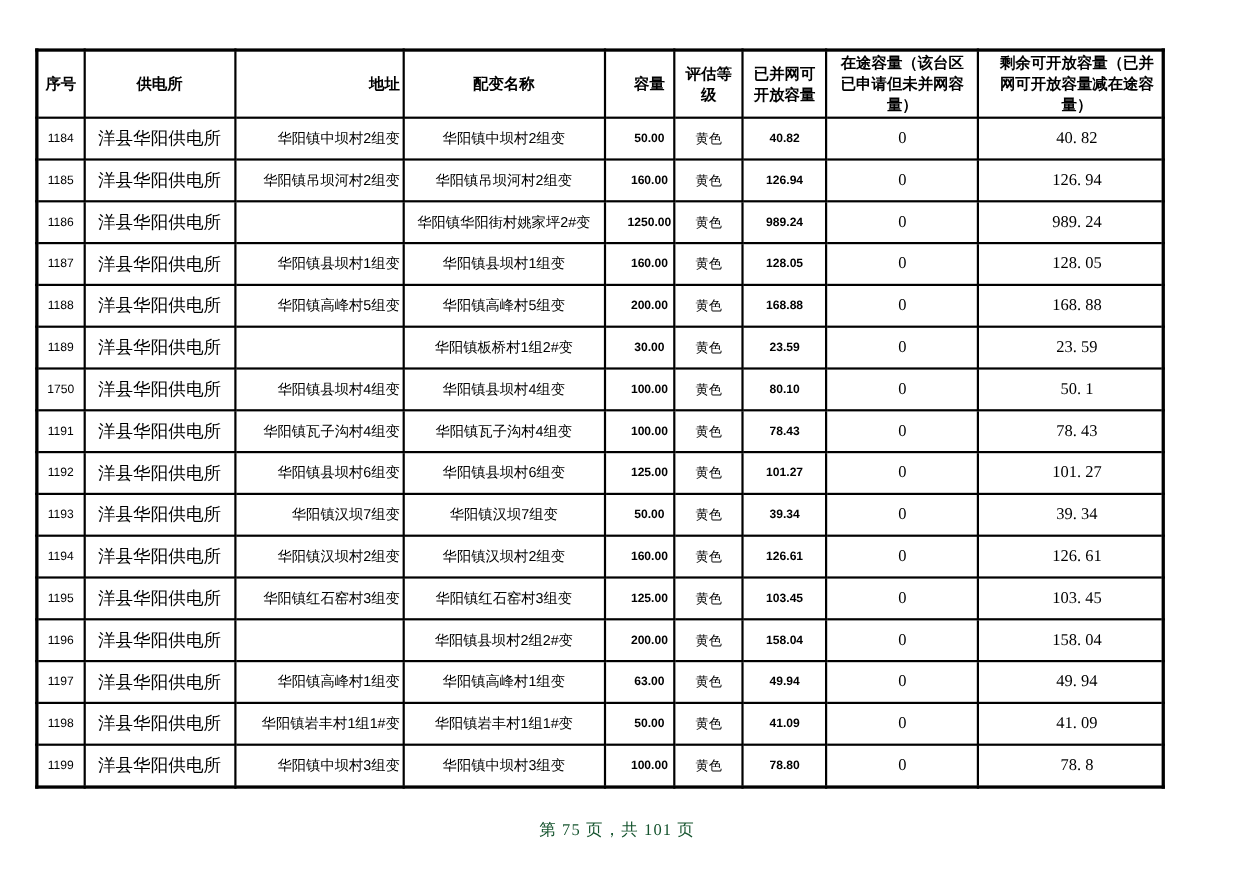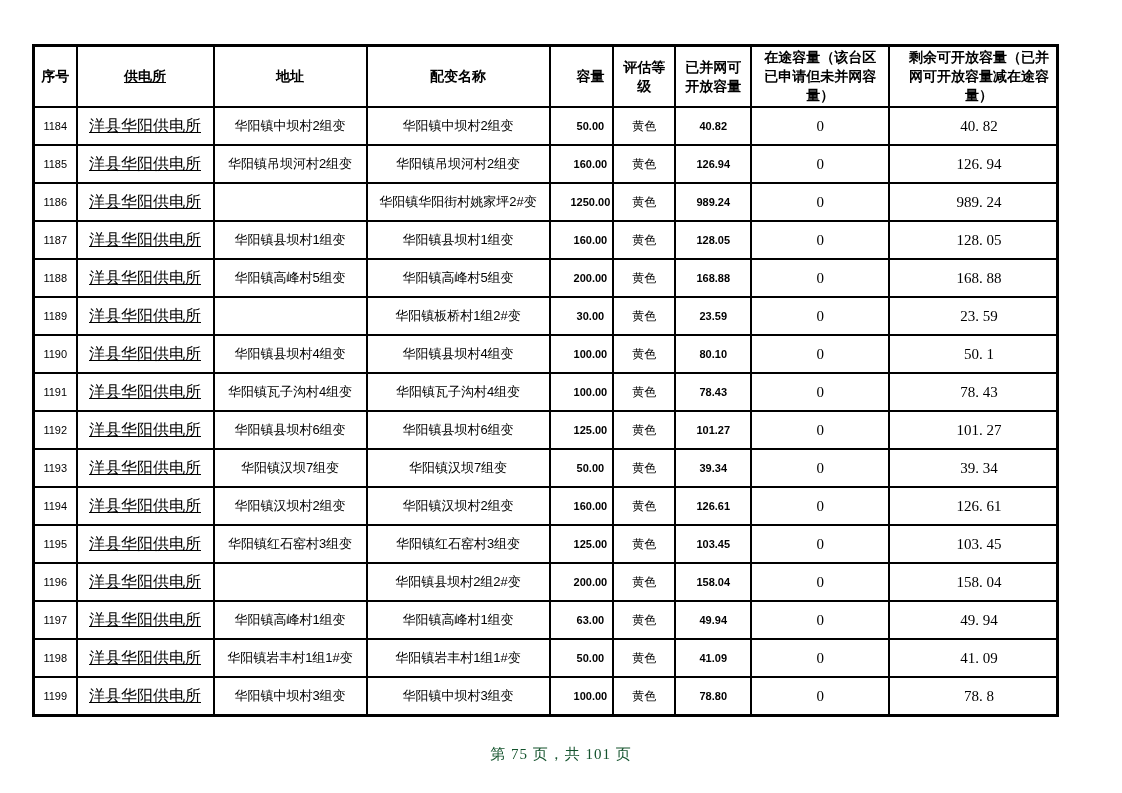--- a/index.html
+++ b/index.html
@@ -13,22 +13,22 @@
     border:2px solid #000;padding:0 2px;text-align:center;vertical-align:middle;
     overflow:hidden;
   }
   table{border:3px solid #000;}
   thead th{
     height:59px;font-family:"Liberation Sans",sans-serif;font-weight:bold;
     font-size:14px;line-height:1.35;white-space:pre-line;
   }
   tbody td{height:36px;}
   .col-seq{font-size:11px;font-family:"Liberation Sans",sans-serif;}
-  .col-station{font-size:16px;font-family:"Liberation Serif",serif;text-decoration:underline;}
-  .col-address{font-size:13px;font-family:"Liberation Sans",sans-serif;}
+  .col-station{font-size:16px;font-family:"Liberation Serif",serif;}
+  .col-address{font-size:13px;font-family:"Liberation Sans",sans-serif;text-align:right;}
   .col-transformer{font-size:13px;font-family:"Liberation Sans",sans-serif;}
   .col-capacity{font-size:11px;font-weight:600;font-family:"Liberation Sans",sans-serif;padding-left:20px;}
   .col-grade{font-size:12px;font-family:"Liberation Serif",serif;}
   .col-grid_open{font-size:11px;font-weight:600;font-family:"Liberation Sans",sans-serif;}
   .col-in_transit{font-size:15px;font-family:"Liberation Serif",serif;}
   .col-remaining{font-size:15px;font-family:"Liberation Serif",serif;padding-left:14px;}
   thead th.col-seq,thead th.col-station,thead th.col-address,thead th.col-transformer,
   thead th.col-capacity,thead th.col-grade,thead th.col-grid_open,
   thead th.col-in_transit,thead th.col-remaining{
     font-size:14px;font-family:"Liberation Sans",sans-serif;font-weight:bold;
@@ -134,21 +134,21 @@
           <td class="col-station">洋县华阳供电所</td>
           <td class="col-address"></td>
           <td class="col-transformer">华阳镇板桥村1组2#变</td>
           <td class="col-capacity">30.00</td>
           <td class="col-grade">黄色</td>
           <td class="col-grid_open">23.59</td>
           <td class="col-in_transit">0</td>
           <td class="col-remaining">23. 59</td>
         </tr>
         <tr>
-          <td class="col-seq">1190</td>
+          <td class="col-seq">1750</td>
           <td class="col-station">洋县华阳供电所</td>
           <td class="col-address">华阳镇县坝村4组变</td>
           <td class="col-transformer">华阳镇县坝村4组变</td>
           <td class="col-capacity">100.00</td>
           <td class="col-grade">黄色</td>
           <td class="col-grid_open">80.10</td>
           <td class="col-in_transit">0</td>
           <td class="col-remaining">50. 1</td>
         </tr>
         <tr>

